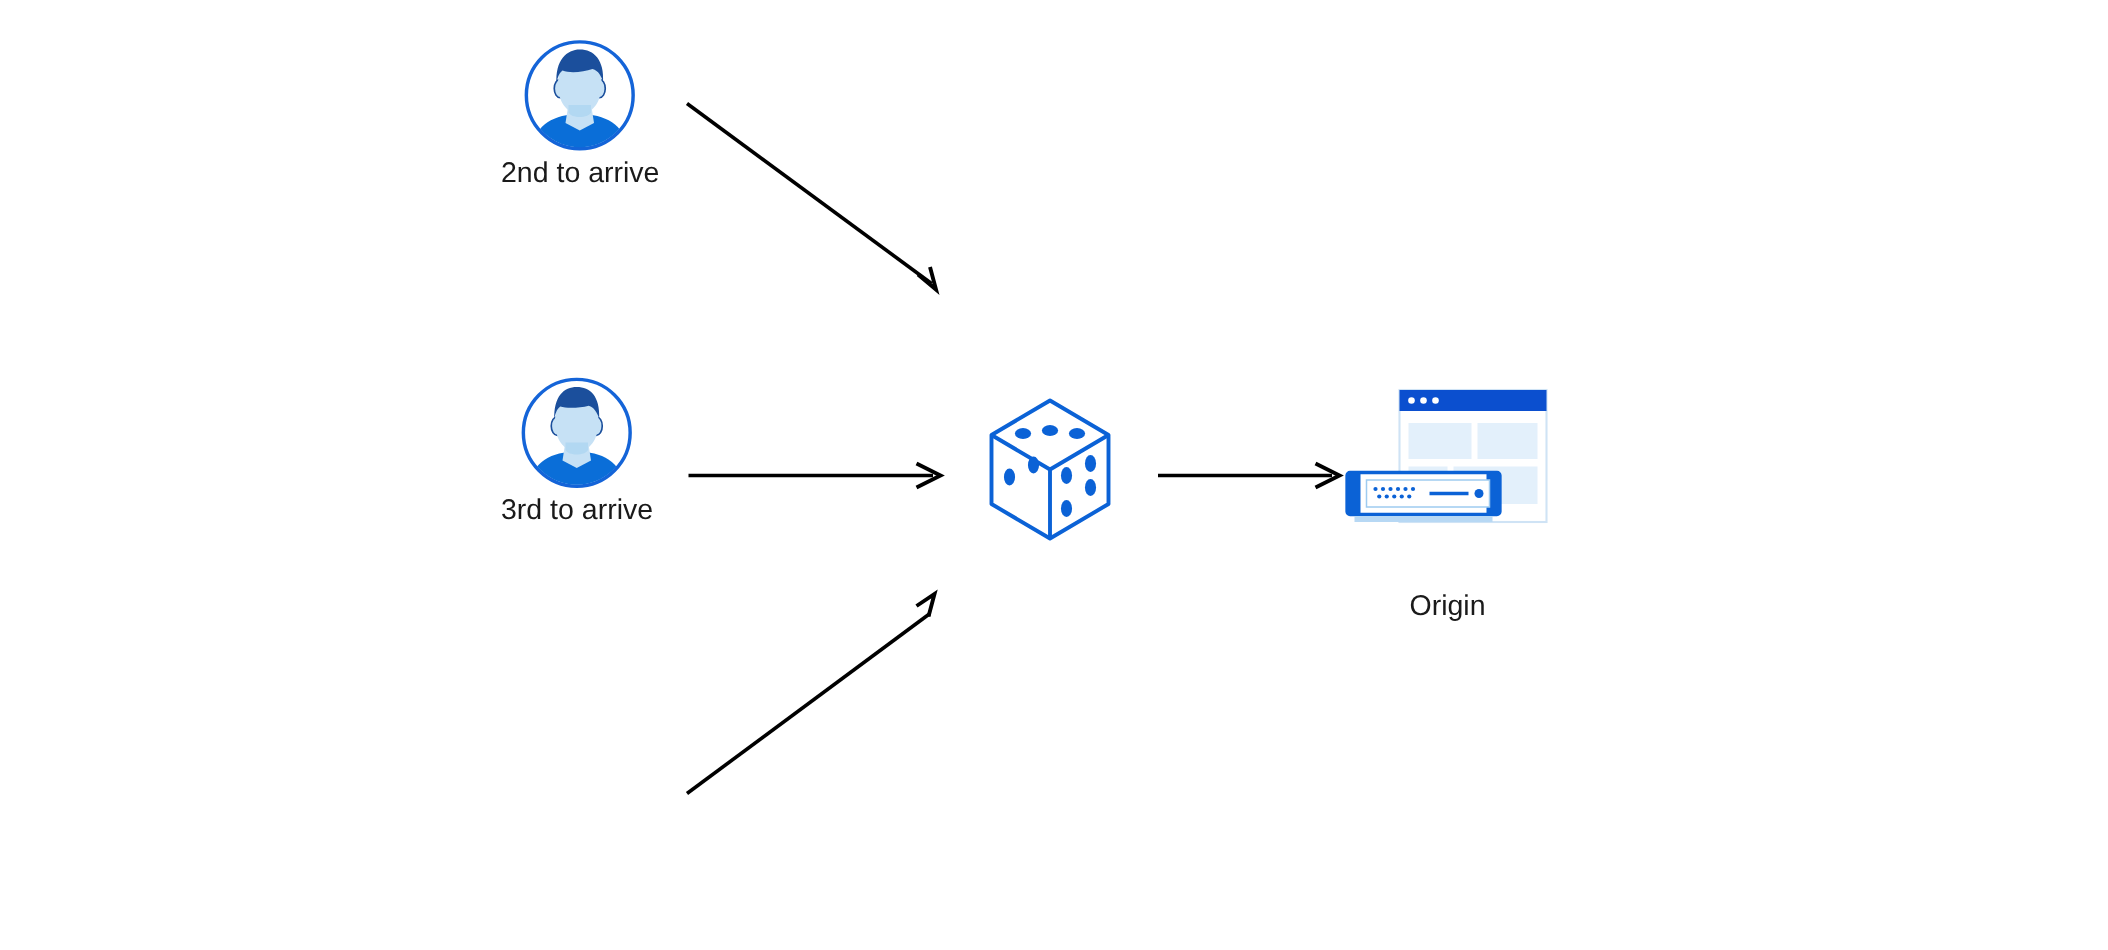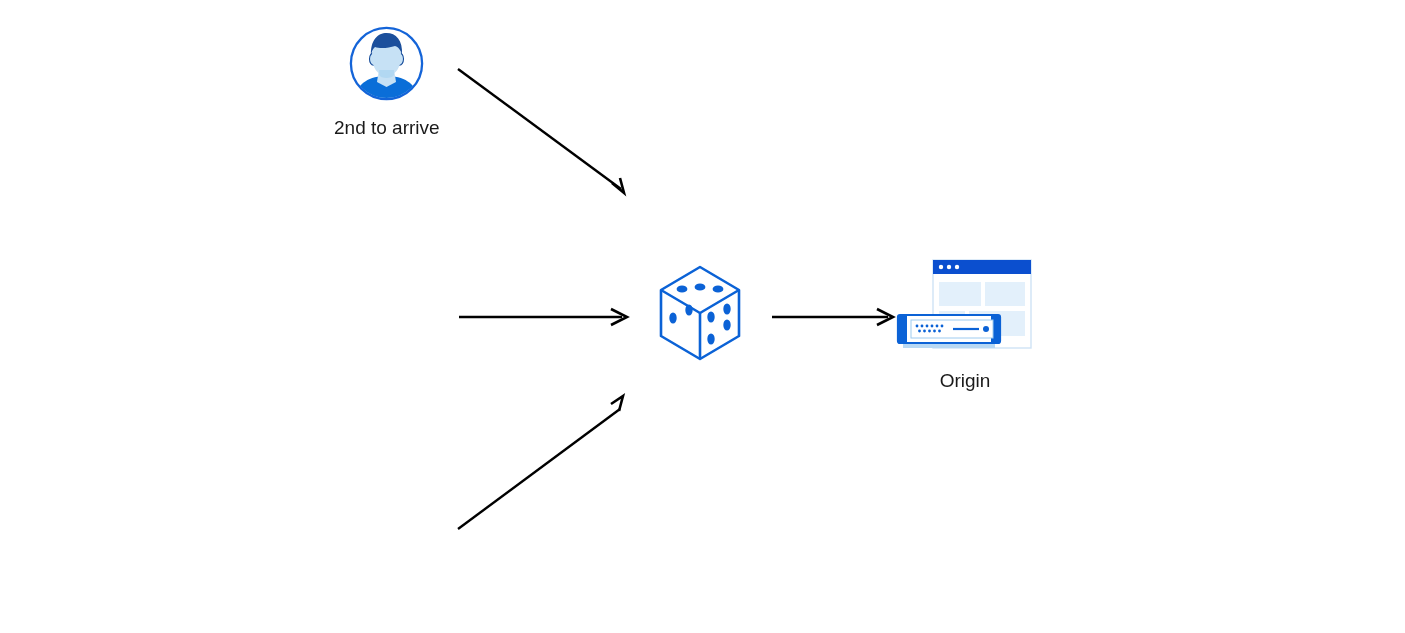--- a/index.html
+++ b/index.html
@@ -24,21 +24,21 @@
     align-items: center;
   }
   .node-label {
     font-size: 19px;
     color: #1a1a1a;
     line-height: 1.2;
     white-space: nowrap;
     font-family: "Liberation Sans", sans-serif;
   }
   .avatar-label {
-    margin-top: 16px;
+    margin-top: 4px;
     text-align: right;
   }
   .origin-label {
     margin-top: 12px;
   }
   .avatar-wrap { width: 75px; height: 75px; }
   .dice-wrap { width: 92px; height: 104px; }
   .origin-wrap { width: 140px; height: 100px; }
   svg { display: block; overflow: visible; }
   #arrow-layer {
@@ -93,20 +93,40 @@
           <ellipse cx="50.5" cy="33" rx="4" ry="6.2" fill="#c6e1f5" stroke="#1b4f9c" stroke-width="1.1"></ellipse>
           <path d="M 23 30 C 23 15 31 9 37.5 9 C 44 9 52 15 52 30 C 52 42 46 50 37.5 50 C 29 50 23 42 23 30 Z" fill="#c6e1f5"></path>
           <path d="M 22 30 C 21 14 29 7 37.5 7 C 47 7 54 14 53 29 C 52 25 50 21 46 20 C 40 22 31 23 26 21 C 23.5 23 22.5 26 22 30 Z" fill="#1b4f9c"></path>
           <path d="M 30 49 C 32 53 43 53 45 49 L 45 44 L 30 44 Z" fill="#b2d8f2"></path>
         </g>
       </svg>
     </div>
     <div class="node-label avatar-label">2nd to arrive</div>
   </div>
 
+  <div class="node" style="left:334px; top:251px;">
+    <div class="avatar-wrap">
+      <svg width="75" height="75" viewBox="0 0 75 75">
+        <circle cx="37.5" cy="37.5" r="35.6" fill="#ffffff" stroke="#1464d8" stroke-width="2.3"></circle>
+        <clipPath id="clipB">
+            <circle cx="37.5" cy="37.5" r="34.6"></circle>
+          </clipPath>
+        <g clip-path="url(#clipB)">
+          <path d="M 6 75 C 6 58 20 50 37.5 50 C 55 50 69 58 69 75 Z" fill="#0a6ed8"></path>
+          <path d="M 30 43 L 45 43 L 47 56 L 37.5 61 L 28 56 Z" fill="#c6e1f5"></path>
+          <ellipse cx="24.5" cy="33" rx="4" ry="6.2" fill="#c6e1f5" stroke="#1b4f9c" stroke-width="1.1"></ellipse>
+          <ellipse cx="50.5" cy="33" rx="4" ry="6.2" fill="#c6e1f5" stroke="#1b4f9c" stroke-width="1.1"></ellipse>
+          <path d="M 23 30 C 23 15 31 9 37.5 9 C 44 9 52 15 52 30 C 52 42 46 50 37.5 50 C 29 50 23 42 23 30 Z" fill="#c6e1f5"></path>
+          <path d="M 22.5 29 C 22 13 29 7 37.5 7 C 46.5 7 53 13 52.5 28 C 51 24 49 20.5 45.5 19.5 C 39.5 21 31 21.5 26.5 20 C 24 22 23 25 22.5 29 Z" fill="#1b4f9c"></path>
+          <path d="M 30 49 C 32 53 43 53 45 49 L 45 44 L 30 44 Z" fill="#b2d8f2"></path>
+        </g>
+      </svg>
+    </div>
+    <div class="node-label avatar-label">3rd to arrive</div>
+  </div>
 
 
   <div class="node" style="left:654px; top:261px;">
     <div class="dice-wrap">
       <svg width="92" height="104" viewBox="0 0 92 104">
         <g fill="#ffffff" stroke="#0b62d6" stroke-width="2.6" stroke-linejoin="round">
           <path d="M 46 6 L 85 29 L 85 75 L 46 98 L 7 75 L 7 29 Z"></path>
           <path d="M 7 29 L 46 52 L 85 29"></path>
           <path d="M 46 52 L 46 98"></path>
         </g>
@@ -121,21 +141,21 @@
 
           <ellipse cx="57" cy="56" rx="3.7" ry="5.6"></ellipse>
           <ellipse cx="73" cy="48" rx="3.7" ry="5.6"></ellipse>
           <ellipse cx="73" cy="64" rx="3.7" ry="5.6"></ellipse>
           <ellipse cx="57" cy="78" rx="3.7" ry="5.6"></ellipse>
         </g>
       </svg>
     </div>
   </div>
 
-  <div class="node" style="left:895px; top:258px;">
+  <div class="node" style="left:895px; top:258px;gap:24px;">
     <div class="origin-wrap">
       <svg width="140" height="100" viewBox="0 0 140 100">
 
         <g>
           <rect x="38" y="2" width="98" height="88" fill="#ffffff" stroke="#cfe3f5" stroke-width="1.4"></rect>
           <rect x="38" y="2" width="98" height="14" fill="#0b4fcf"></rect>
           <circle cx="46" cy="9" r="2.2" fill="#ffffff"></circle>
           <circle cx="54" cy="9" r="2.2" fill="#ffffff"></circle>
           <circle cx="62" cy="9" r="2.2" fill="#ffffff"></circle>
           <rect x="44" y="24" width="42" height="24" fill="#e3f0fb"></rect>

